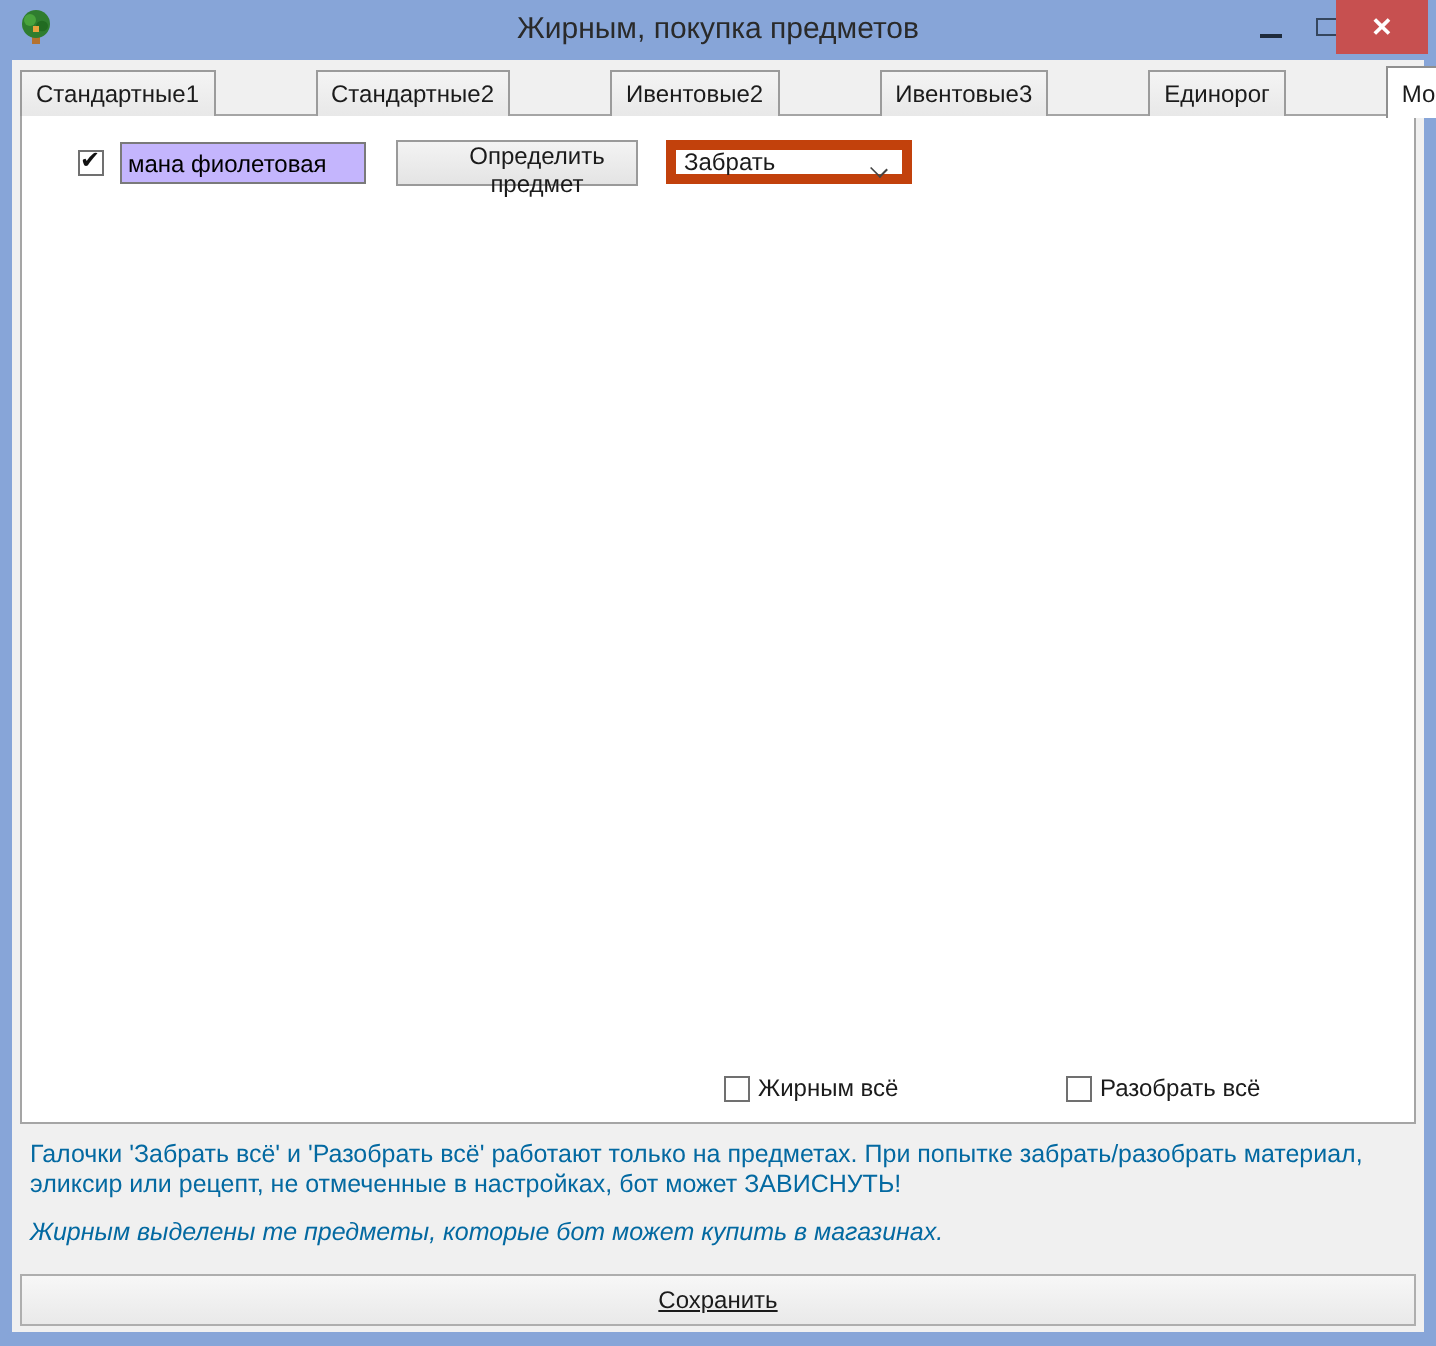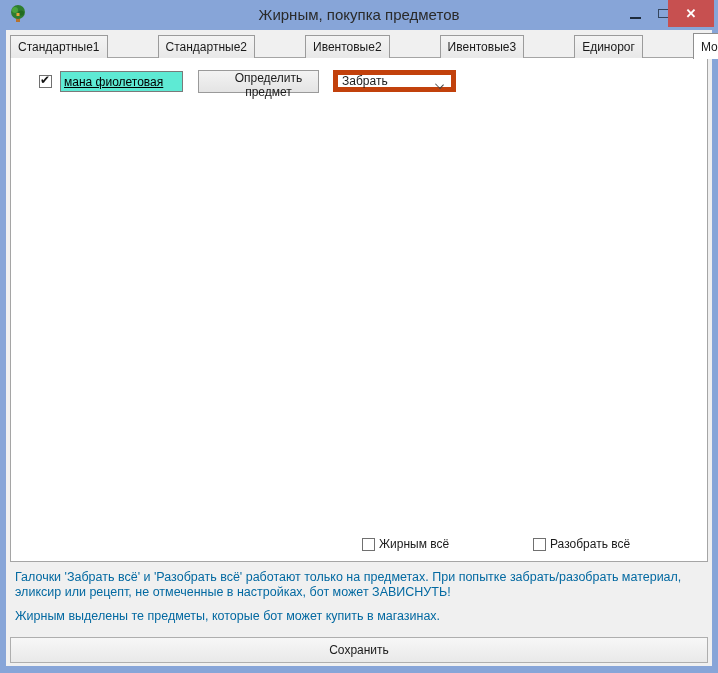--- a/index.html
+++ b/index.html
@@ -84,21 +84,21 @@
   .cb-box .mark {
     position:absolute; left:0px; top:-3px;
     font-size:12px; color:#111; line-height:15px;
   }
   .row-item-cb { position:absolute; left:28px; top:17px; }
   .item-input {
     position:absolute; left:49px; top:13px;
     width:123px; height:21px;
     border:1px solid #7a7a7a;
     font-family:"Liberation Sans", sans-serif;
-    font-size:12px; padding:0 3px; color:#000; background:#5eead4;text-decoration:underline;
+    font-size:12px; padding:0 3px; color:#000; background:#c4b5fd;
   }
   .define-btn {
     position:absolute; left:187px; top:12px;
     width:121px; height:23px;
     background:linear-gradient(#f3f3f3,#e4e4e4);
     border:1px solid #9a9a9a;
     font-family:"Liberation Sans", sans-serif;
     font-size:12px; color:#1b1b1b; cursor:default;padding-left:20px;
   }
   .combo {
@@ -118,30 +118,30 @@
   
   .bottom-cb { position:absolute; display:flex; align-items:center; gap:4px; }
   .cb-take { left:351px; top:479px; }
   .cb-dis  { left:522px; top:479px; }
 
   
   .warning {
     position:absolute; left:9px; right:9px; top:540px;
     color:#0369a1; font-size:12.5px; line-height:15px;
   }
-  .warning p + p { margin-top:9px; }
+  .warning p + p { margin-top:9px;font-style:italic; }
 
   
   .save-btn {
     position:absolute; left:4px; right:4px; top:607px; height:26px;
     background:linear-gradient(#f7f7f7,#e9e9e9);
     border:1px solid #aeaeae;
     font-family:"Liberation Sans", sans-serif;
     font-size:12px; color:#1b1b1b;
-    text-align:center; cursor:default;
+    text-align:center; cursor:default;text-decoration:underline;
   }
 </style>
 </head>
 <body>
 
 <div class="titlebar">
   <svg class="app-icon" viewBox="0 0 20 20">
     <rect x="8" y="11" width="4" height="7" fill="#b5722f"></rect>
     <ellipse cx="10" cy="8" rx="7" ry="7" fill="#2f7d2f"></ellipse>
     <ellipse cx="7" cy="6" rx="3" ry="3" fill="#49a33c"></ellipse>

